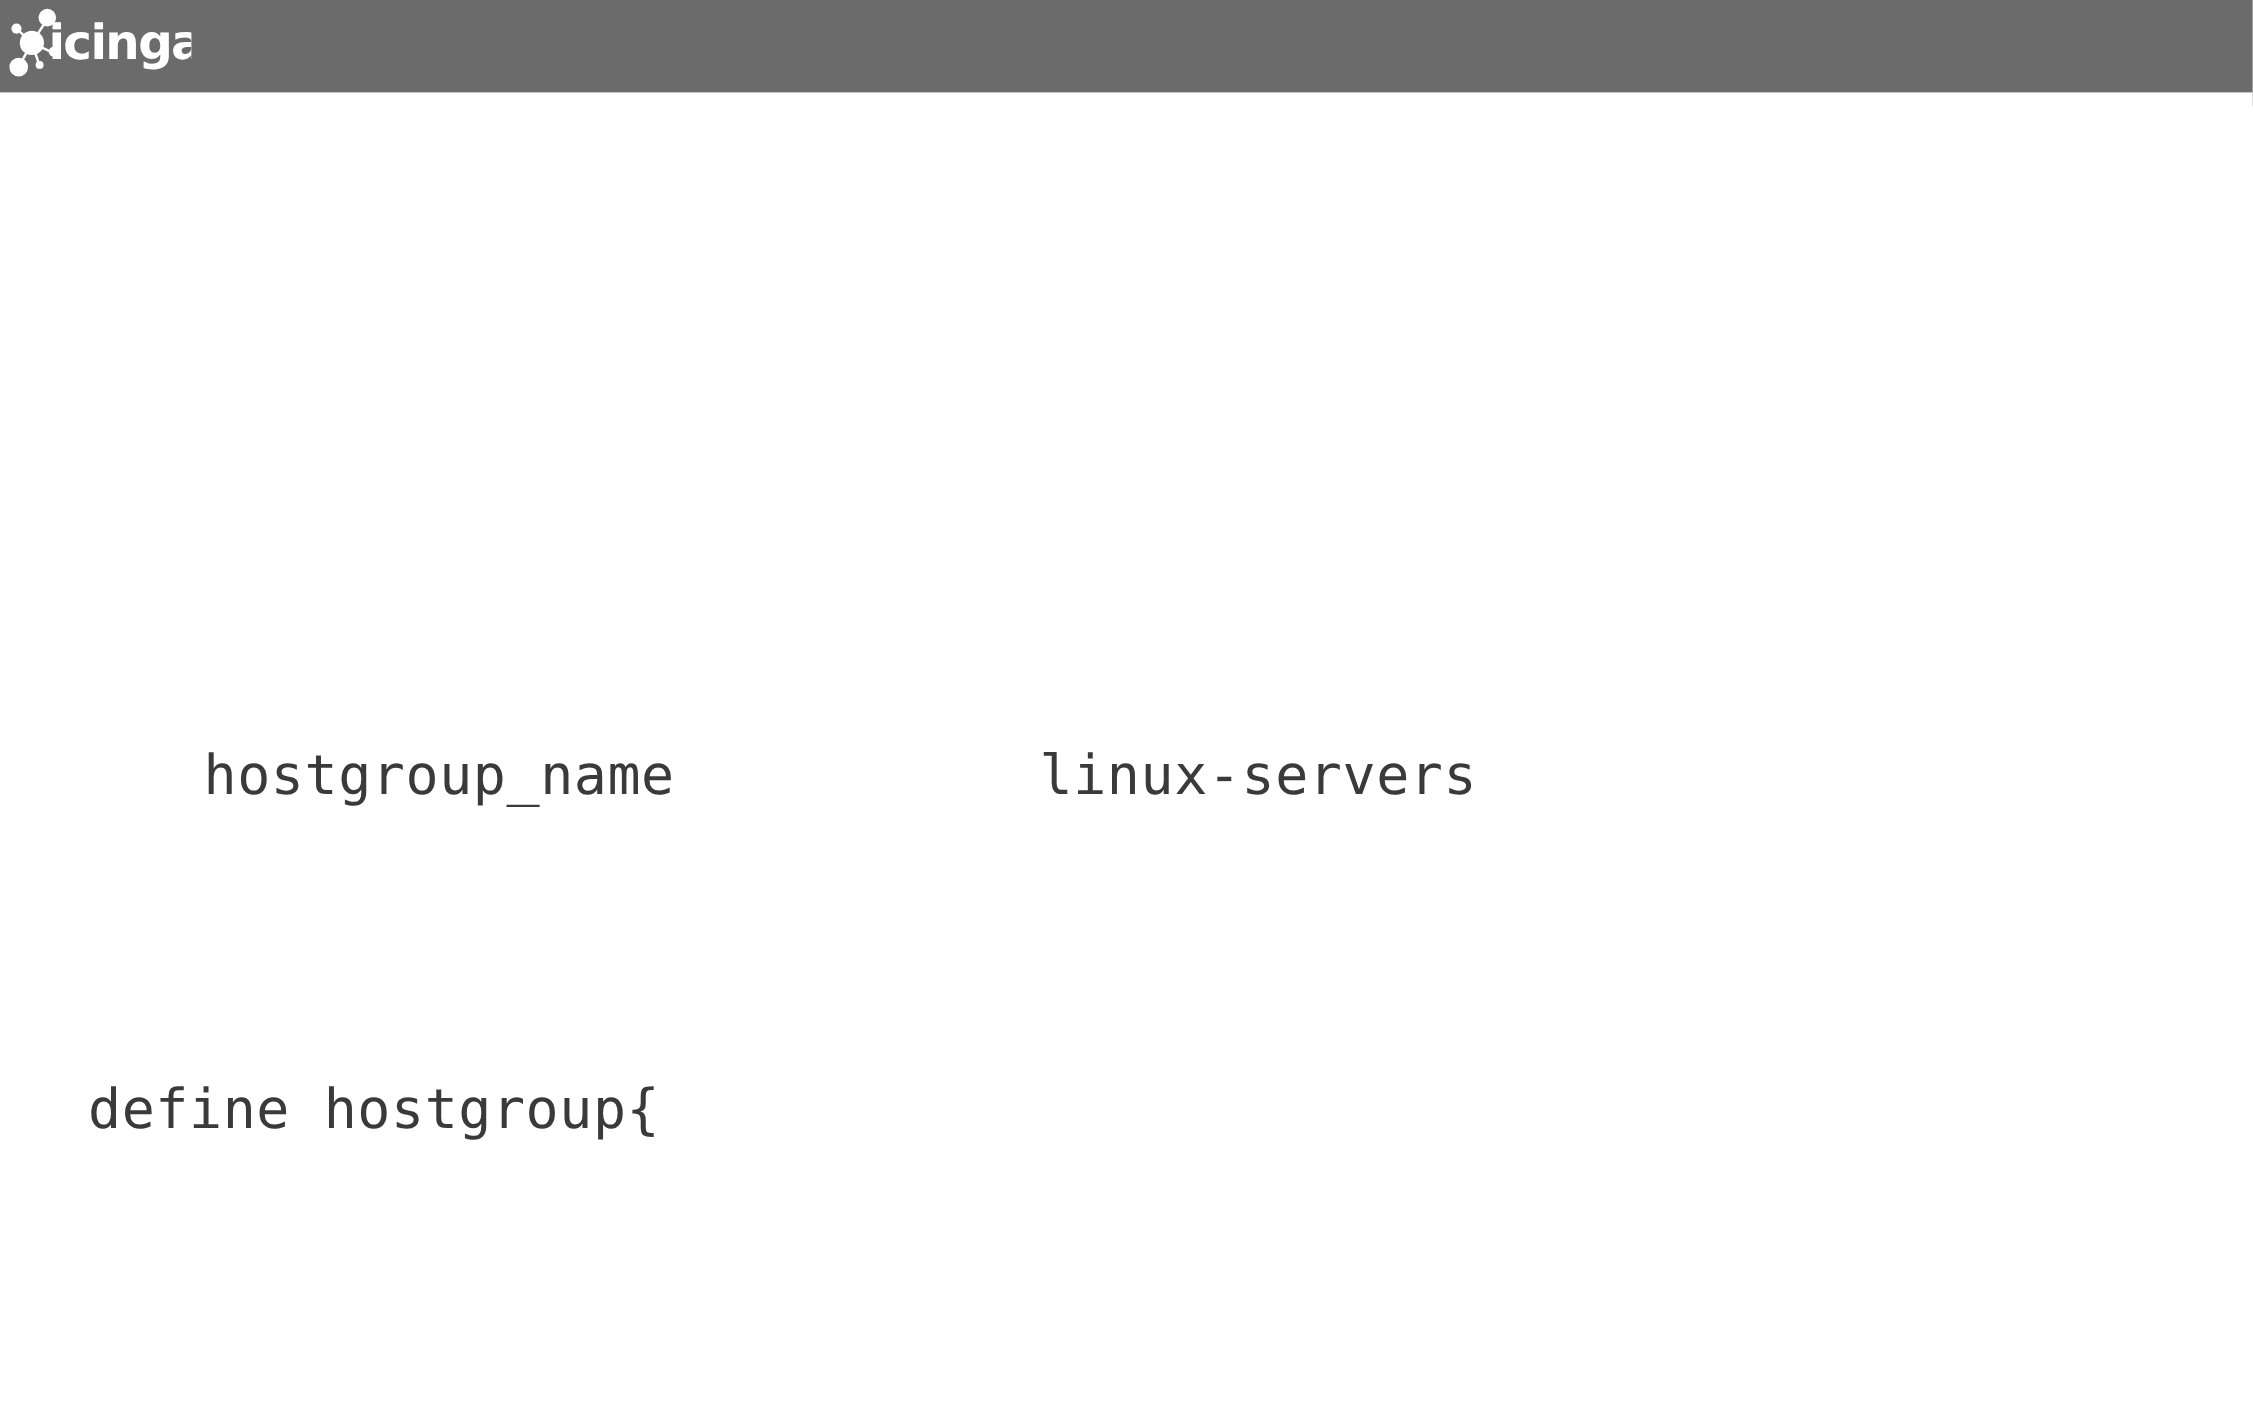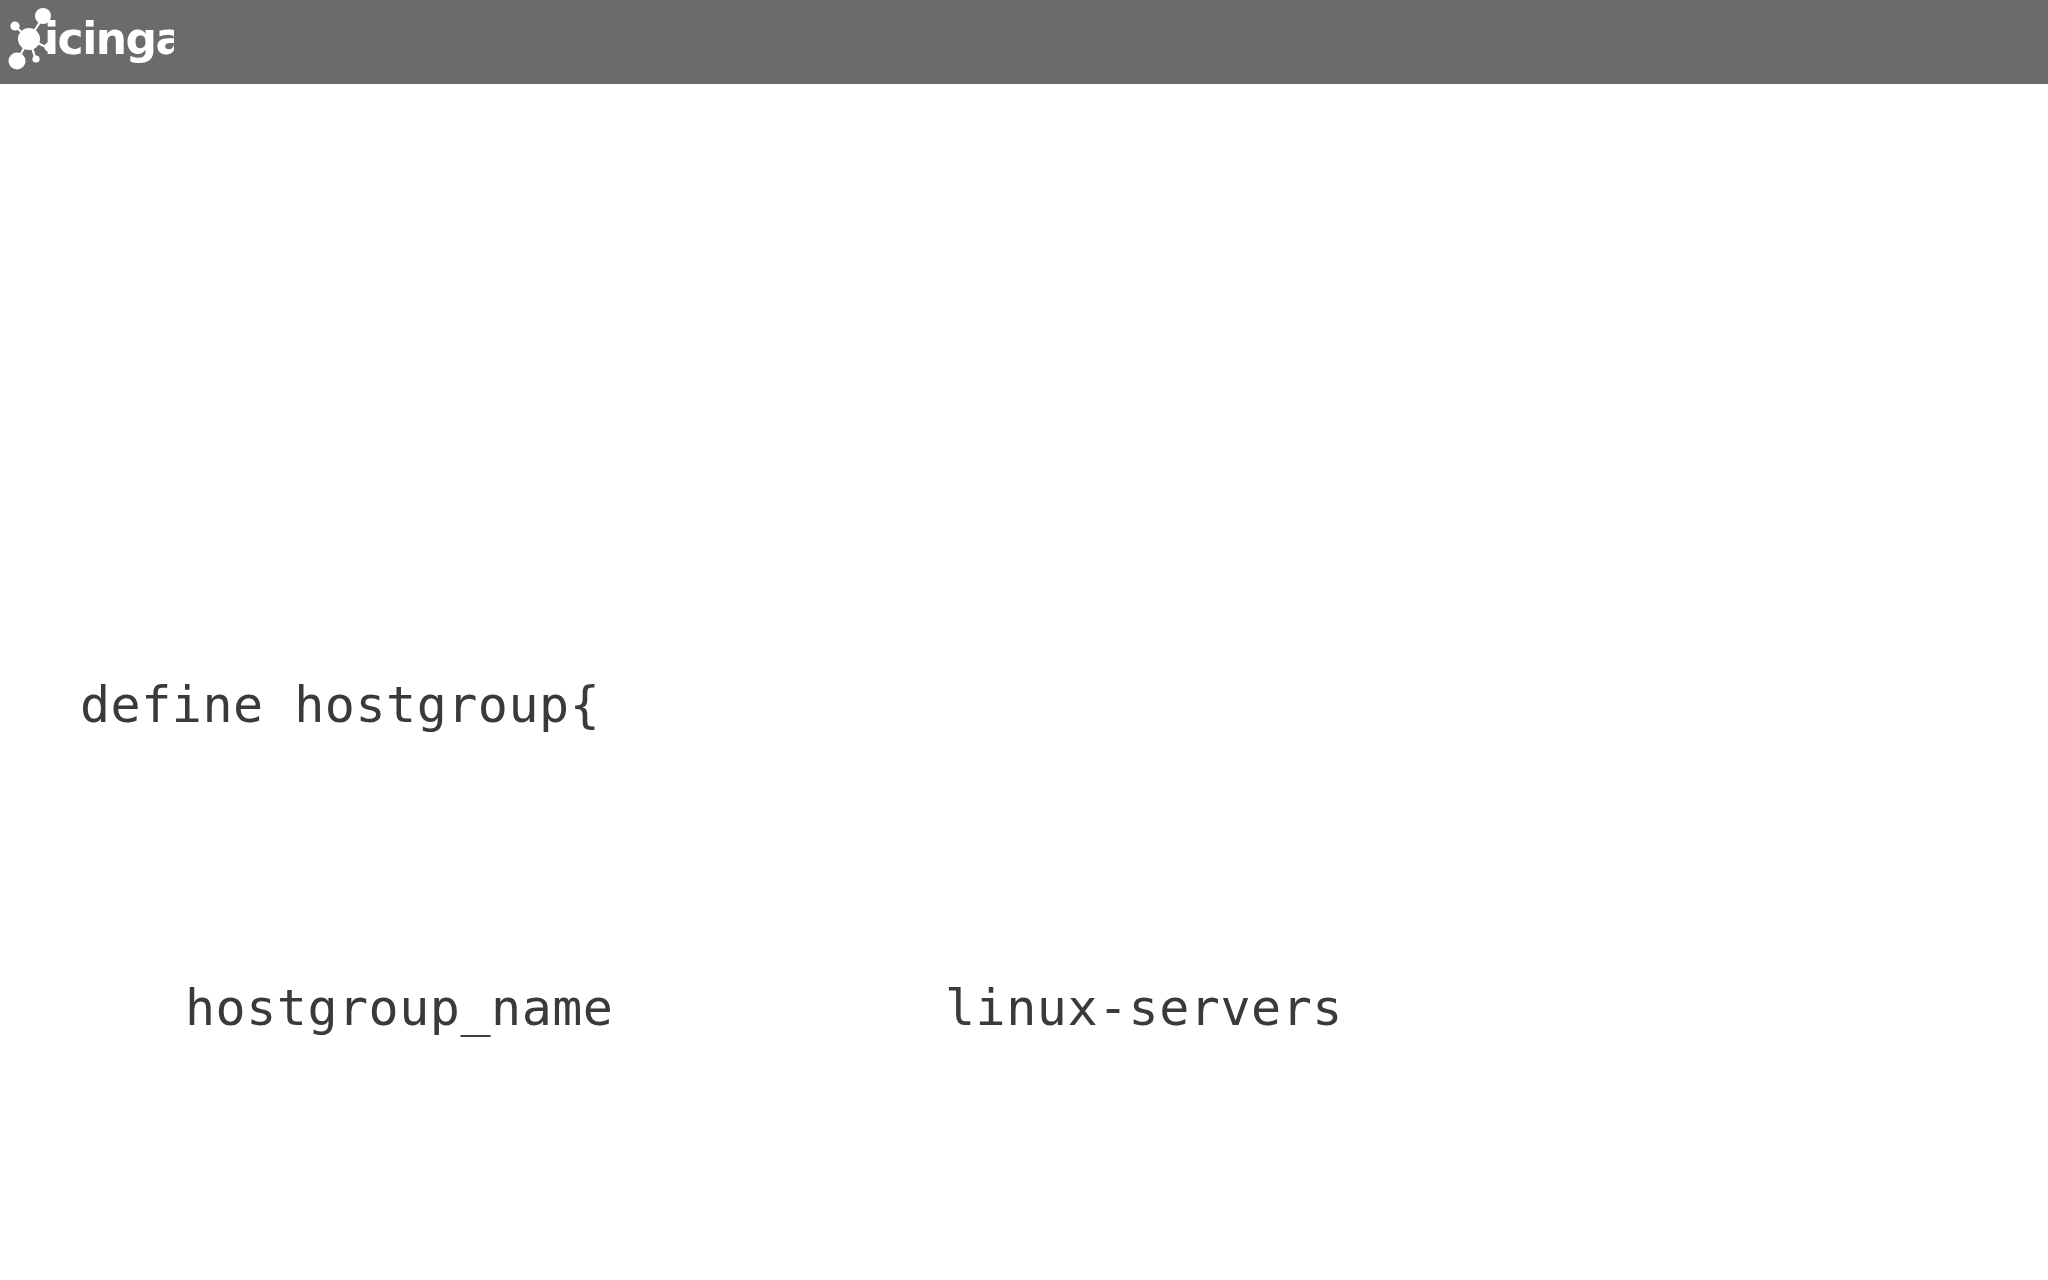--- a/index.html
+++ b/index.html
@@ -131,28 +131,28 @@
     </svg>
 
   </div>
 </div>
 
 <div class="slide-body">
 
   <div class="config-block">
 
     
-    <div class="code-line">
-      <span class="code-text">define hostgroup{</span>
+    <div class="code-line indented">
+      <span class="code-key">hostgroup_name</span>
+      <span class="code-value">linux-servers</span>
     </div>
 
     
-    <div class="code-line indented">
-      <span class="code-key">hostgroup_name</span>
-      <span class="code-value">linux-servers</span>
+    <div class="code-line">
+      <span class="code-text">define hostgroup{</span>
     </div>
 
     
     
 
     
     
 
     
     

